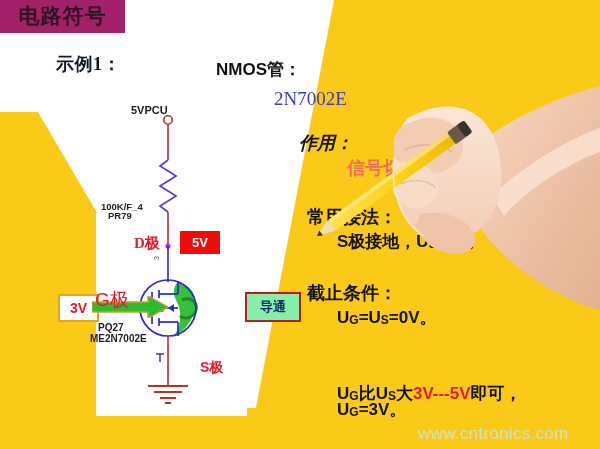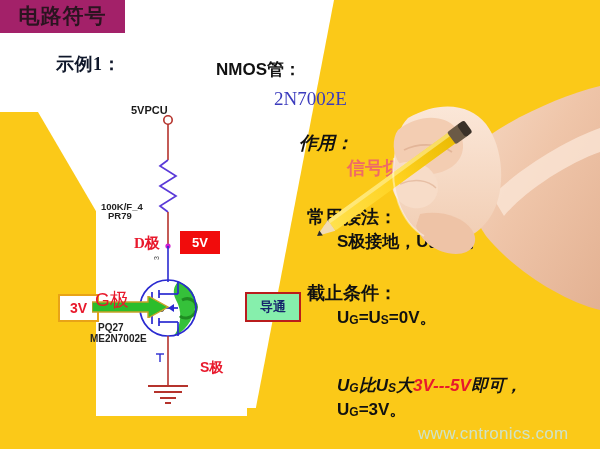--- a/index.html
+++ b/index.html
@@ -131,21 +131,21 @@
   #role-head{left:299px;top:131px;font-style:italic;}
   #role-val{left:347px;top:156px;font-size:18px;font-weight:700;}
 
   #use-head{left:307px;top:205px;}
   #use-val{left:337px;top:230px;}
 
   #cut-head{left:307px;top:281px;}
   #cut-val{left:337px;top:306px;}
 
   #on-head{left:307px;top:349px;}
-  #on-val1{left:337px;top:374px;font-style:italic;}
+  #on-val1{left:337px;top:382px;}
   #on-val2{left:337px;top:398px;}
 
   
   #hand-layer{position:absolute;left:0;top:0;width:600px;height:449px;pointer-events:none;}
 
   
   #watermark{
     position:absolute;left:418px;top:424px;
     font-family:"Liberation Sans","DejaVu Sans",sans-serif;
     font-size:17px;color:#cfe3c8;letter-spacing:.3px;

